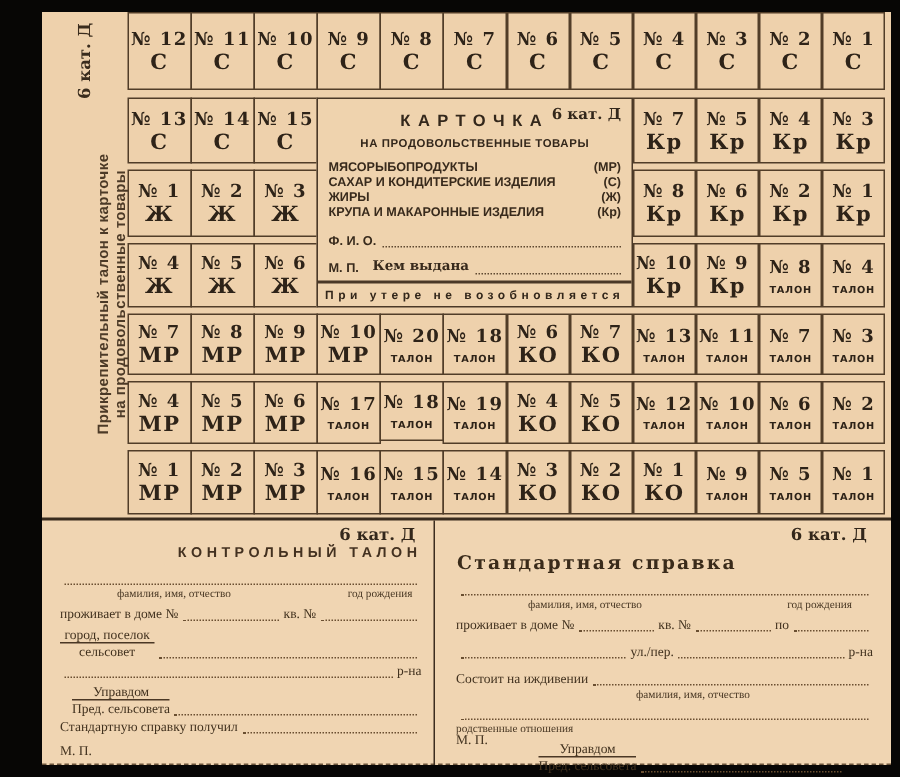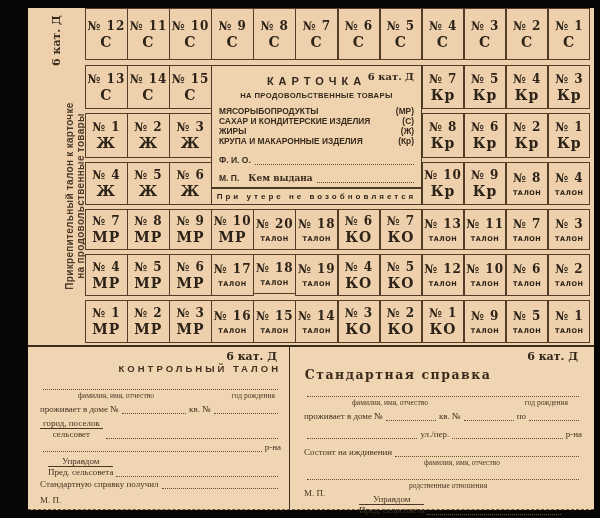--- a/index.html
+++ b/index.html
@@ -487,21 +487,21 @@
         <span class="lb">Состоит на иждивении</span>
         <span class="dotfill"></span>
       </div>
       <div class="hintrow">
         <span style="margin-left:120px">фамилия, имя, отчество</span>
       </div>
       <div class="frow mt4">
           <span class="dotfill"></span>
         </div>
       <div class="hintrow">
-        <span style="margin-left:105px">родственные отношения</span>
+        <span style="">родственные отношения</span>
       </div>
       <div class="frow mt4" style="margin-left:55px;margin-right:18px">
         <span class="stack">
           <span class="s-top">Управдом</span>
           <span class="s-bot">Пред. сельсовета</span>
         </span>
         <span class="dotfill"></span>
       </div>
       <div class="mp-abs-r">М. П.</div>
     </div>

